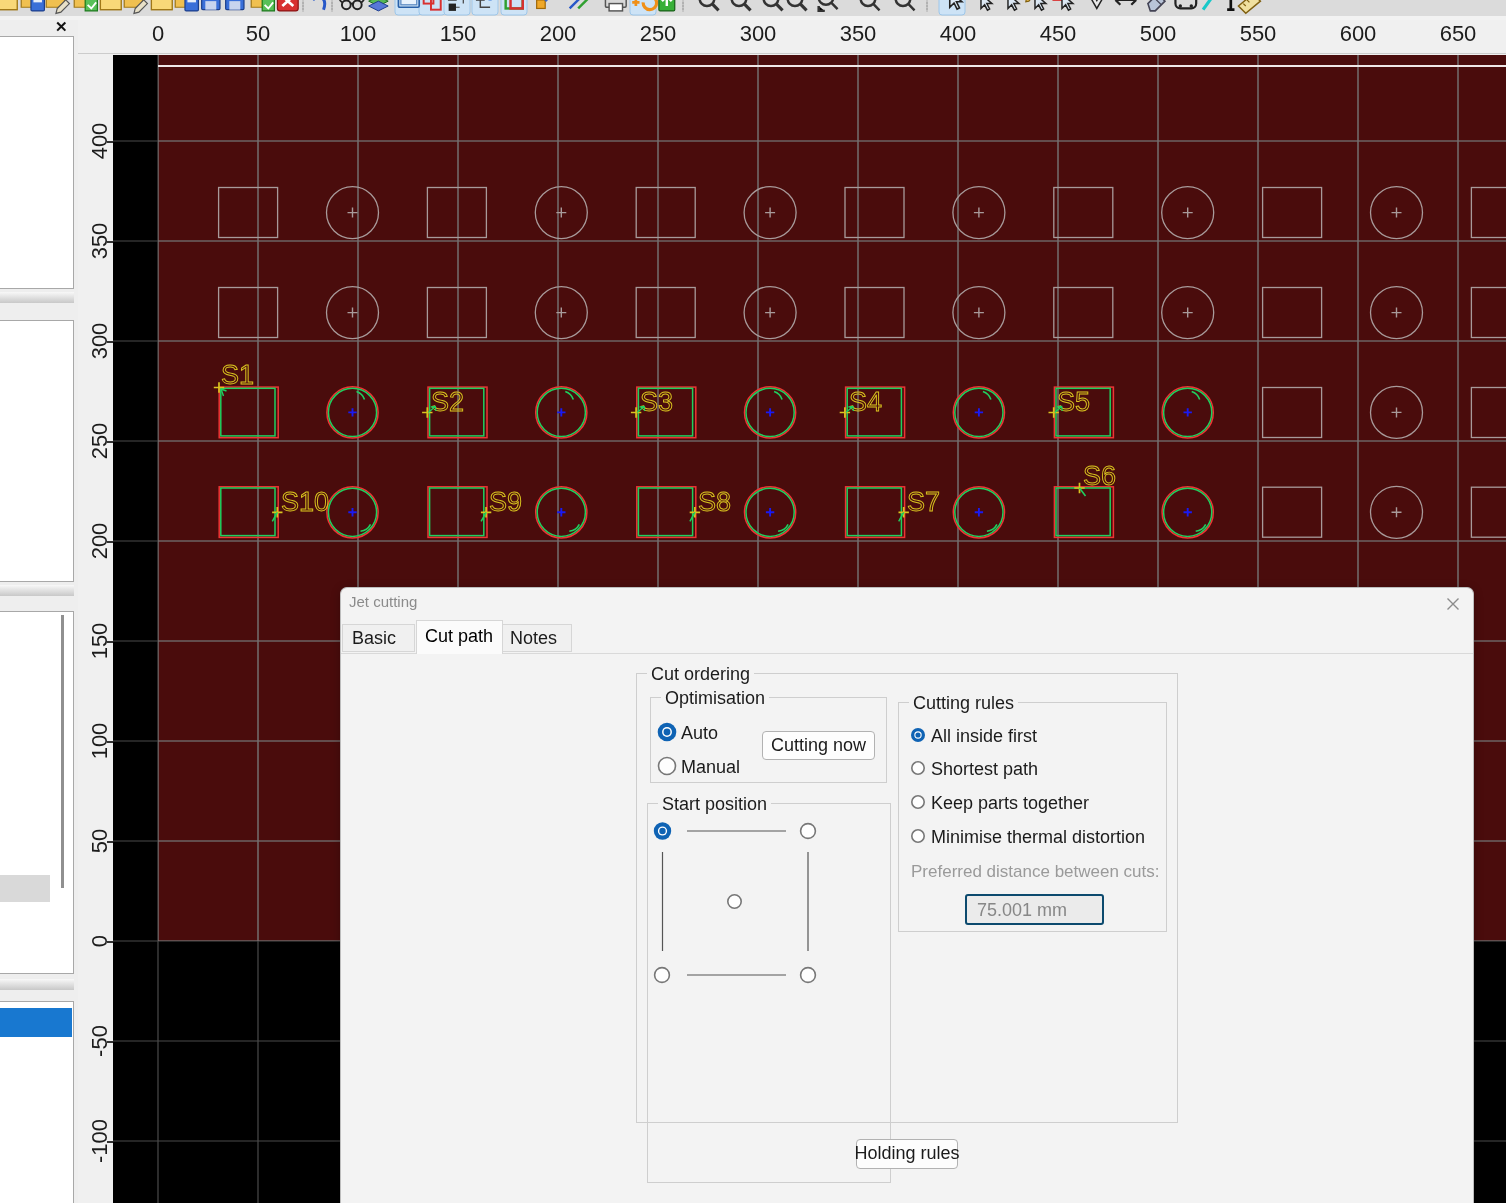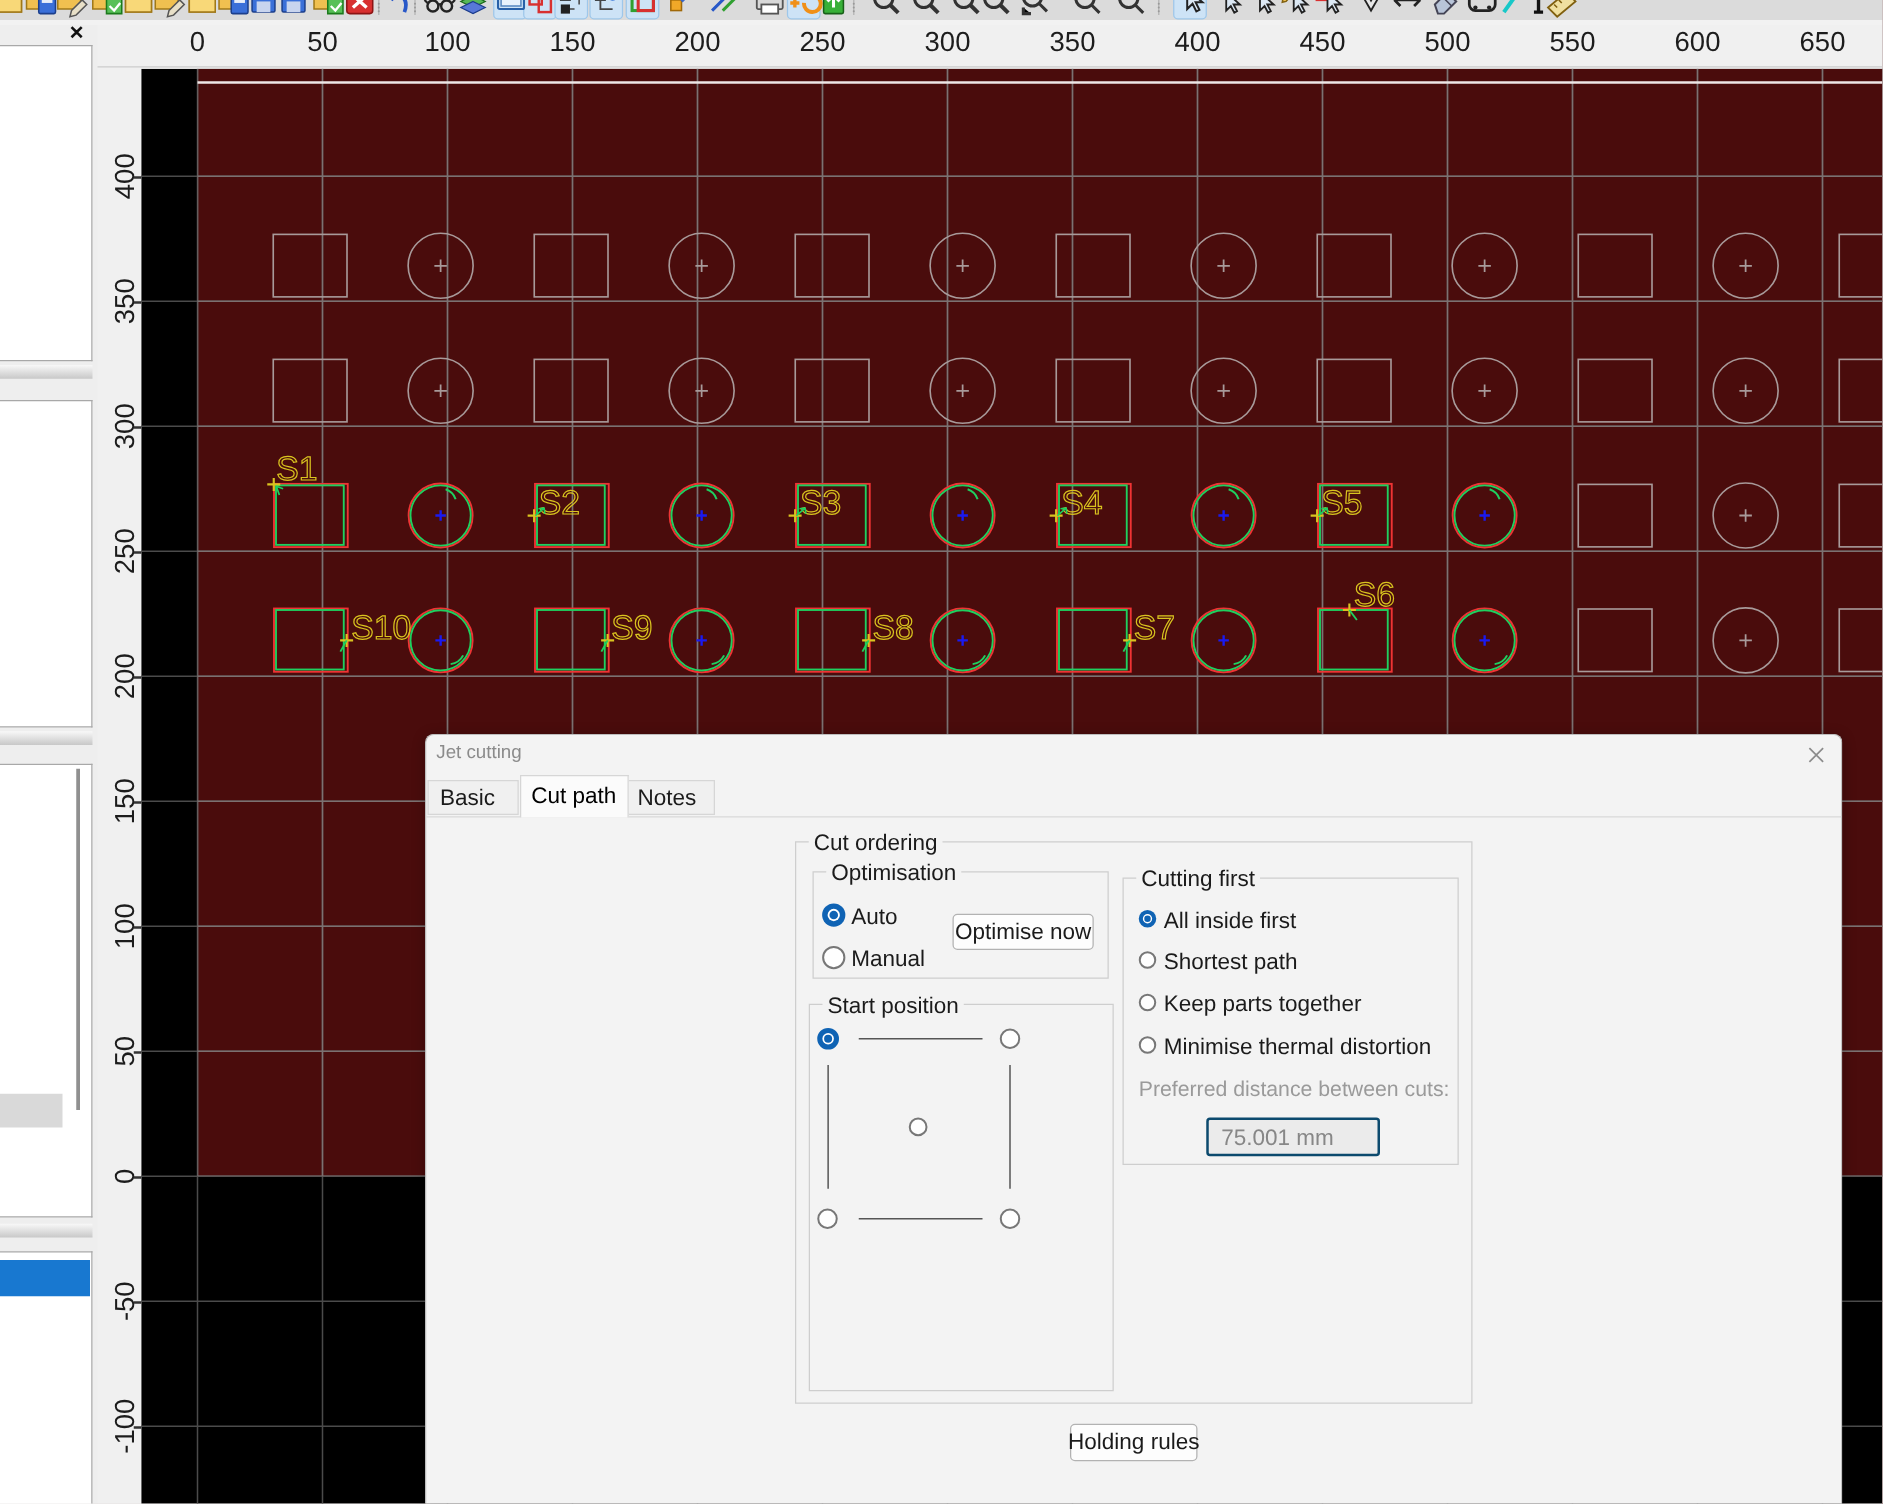--- a/index.html
+++ b/index.html
@@ -540,41 +540,41 @@
           <circle cx="10" cy="10" r="9.3" fill="#0f63b4"></circle>
           <circle cx="10" cy="10" r="4.929" fill="#fff"></circle>
           <circle cx="10" cy="10" r="3.4410000000000003" fill="#0f63b4"></circle>
         </svg>
     <div class="dlgtxt" style="left:30px;top:25px">Auto</div>
     <svg class="abs" style="left:6px;top:58px" width="20" height="20" viewBox="0 0 20 20">
           <circle cx="10" cy="10" r="8.5" fill="#fefefe" stroke="#777" stroke-width="1.6"></circle>
         </svg>
     <div class="dlgtxt" style="left:30px;top:59px">Manual</div>
   </div>
-  <div class="btn" style="left:421px;top:143px;width:113px;height:29px">Optimise now</div>
-
-  <div class="grp" style="left:306px;top:215px;width:244px;height:310px">
+  <div class="btn" style="left:421px;top:143px;width:113px;height:29px">Cutting now</div>
+
+  <div class="grp" style="left:306px;top:215px;width:244px;height:380px">
     <div class="grplab">Start position</div>
     <svg class="abs" style="left:0px;top:0px" width="244" height="310" viewBox="0 0 244 310">
       <line x1="39" y1="27" x2="138" y2="27" stroke="#555" stroke-width="1.2"></line>
       <line x1="39" y1="171" x2="138" y2="171" stroke="#555" stroke-width="1.2"></line>
       <line x1="14.5" y1="48" x2="14.5" y2="147" stroke="#555" stroke-width="1.2"></line>
       <line x1="160" y1="48" x2="160" y2="147" stroke="#555" stroke-width="1.2"></line>
       <circle cx="14.5" cy="27" r="8.7" fill="#0f63b4"></circle>
           <circle cx="14.5" cy="27" r="4.611" fill="#fff"></circle>
           <circle cx="14.5" cy="27" r="3.219" fill="#0f63b4"></circle>
       <circle cx="160" cy="27" r="7.3999999999999995" fill="#fefefe" stroke="#777" stroke-width="1.6"></circle>
       <circle cx="86.5" cy="97.5" r="6.7" fill="#fefefe" stroke="#777" stroke-width="1.6"></circle>
       <circle cx="14" cy="171" r="7.3999999999999995" fill="#fefefe" stroke="#777" stroke-width="1.6"></circle>
       <circle cx="160" cy="171" r="7.3999999999999995" fill="#fefefe" stroke="#777" stroke-width="1.6"></circle>
     </svg>
   </div>
 
   <div class="grp" style="left:557px;top:114px;width:269px;height:230px">
-    <div class="grplab">Cutting first</div>
+    <div class="grplab">Cutting rules</div>
     <svg class="abs" style="left:9px;top:22px" width="20" height="20" viewBox="0 0 20 20">
           <circle cx="10" cy="10" r="7.0" fill="#0f63b4"></circle>
           <circle cx="10" cy="10" r="3.71" fill="#fff"></circle>
           <circle cx="10" cy="10" r="2.59" fill="#0f63b4"></circle>
         </svg>
     <div class="dlgtxt" style="left:32px;top:23px">All inside first</div>
     <svg class="abs" style="left:9px;top:55px" width="20" height="20" viewBox="0 0 20 20">
           <circle cx="10" cy="10" r="6.2" fill="#fefefe" stroke="#777" stroke-width="1.6"></circle>
         </svg>
     <div class="dlgtxt" style="left:32px;top:56px">Shortest path</div>

